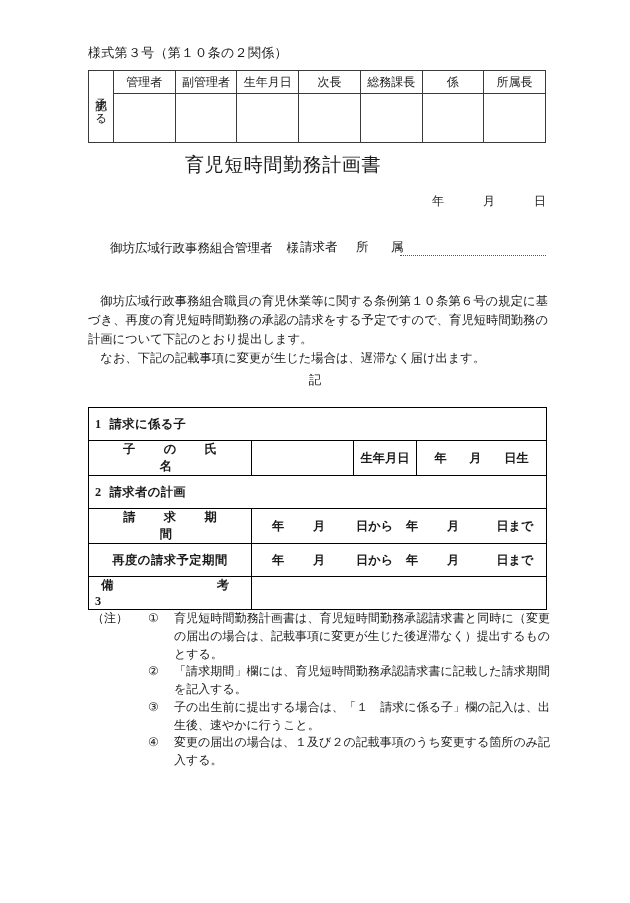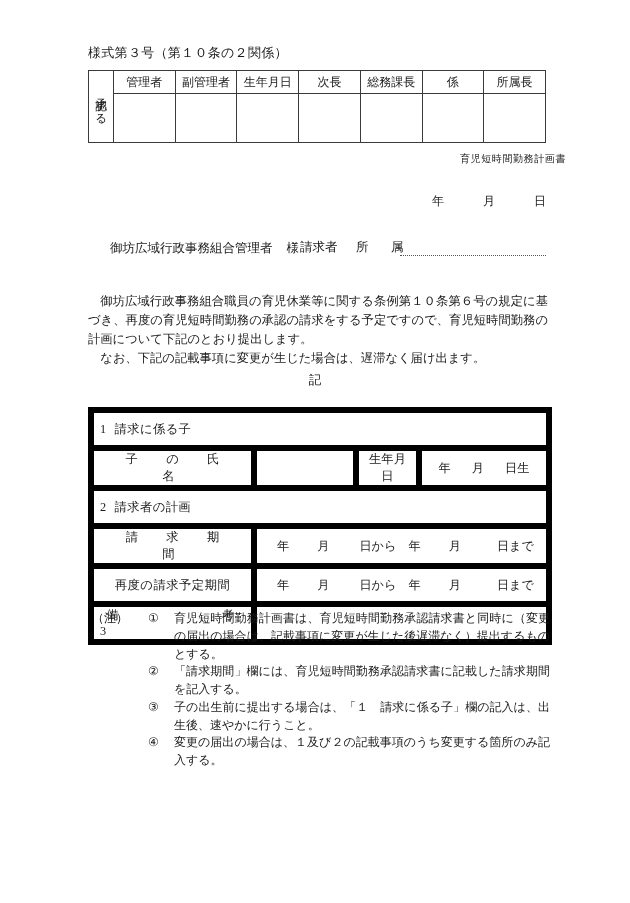--- a/index.html
+++ b/index.html
@@ -64,22 +64,22 @@
   }
   .approval-table tr.head-row td { height: 22px; }
   .approval-table tr.blank-row td { height: 48px; }
 
   
   .doc-title {
     position: absolute;
     left: 0;
     top: 152px;
     width: 566px;
-    text-align: right;
-    font-size: 10px;
+    text-align: center;
+    font-size: 19px;
     letter-spacing: 0.6px;
   }
 
   
   .date-line {
     position: absolute;
     left: 432px;
     top: 193px;
     width: 114px;
     display: flex;
@@ -155,25 +155,26 @@
   
   .main-table {
     position: absolute;
     left: 88px;
     top: 407px;
     width: 458px;
     border-collapse: collapse;
     table-layout: fixed;
   }
   .main-table td {
-    border: 6px solid #000000;
+    border: 1px solid #000000;
     height: 32px;
     font-size: 12.3px;
     vertical-align: middle;
     padding: 0 6px;
+    font-weight: bold;
   }
   .main-table .sec-head {
     text-align: left;
     letter-spacing: 0.4px;
   }
   .main-table .sec-head .num { margin-right: 8px; }
   .main-table .rowlabel {
     text-align: center;
     letter-spacing: 8px;
     text-indent: 8px;

